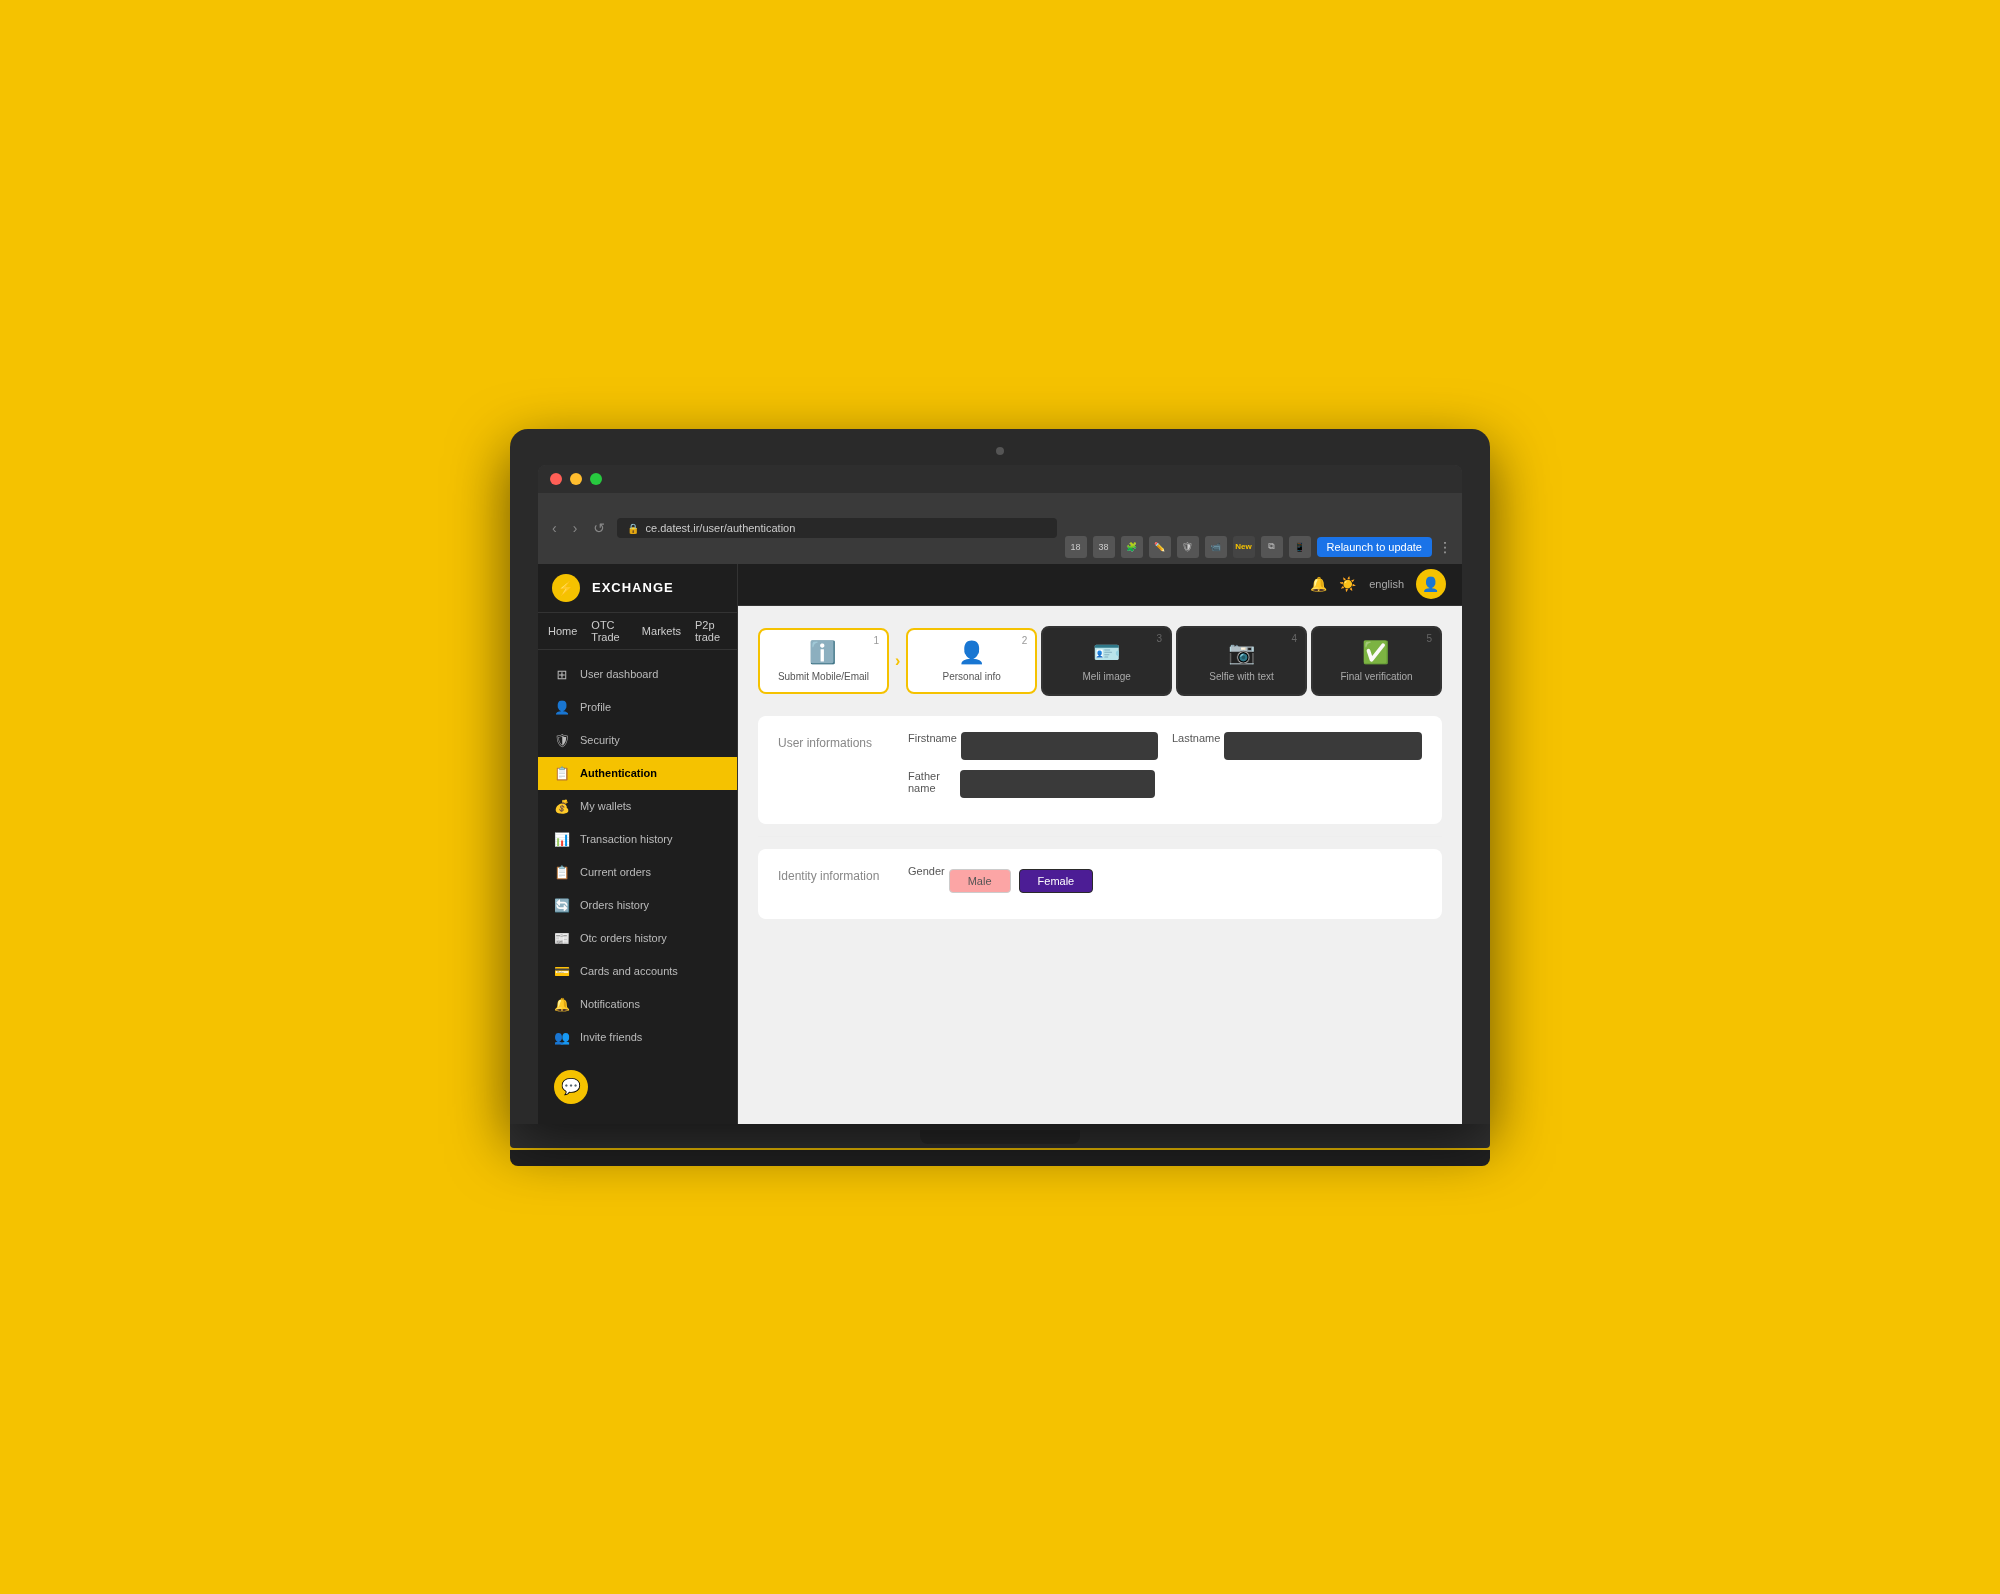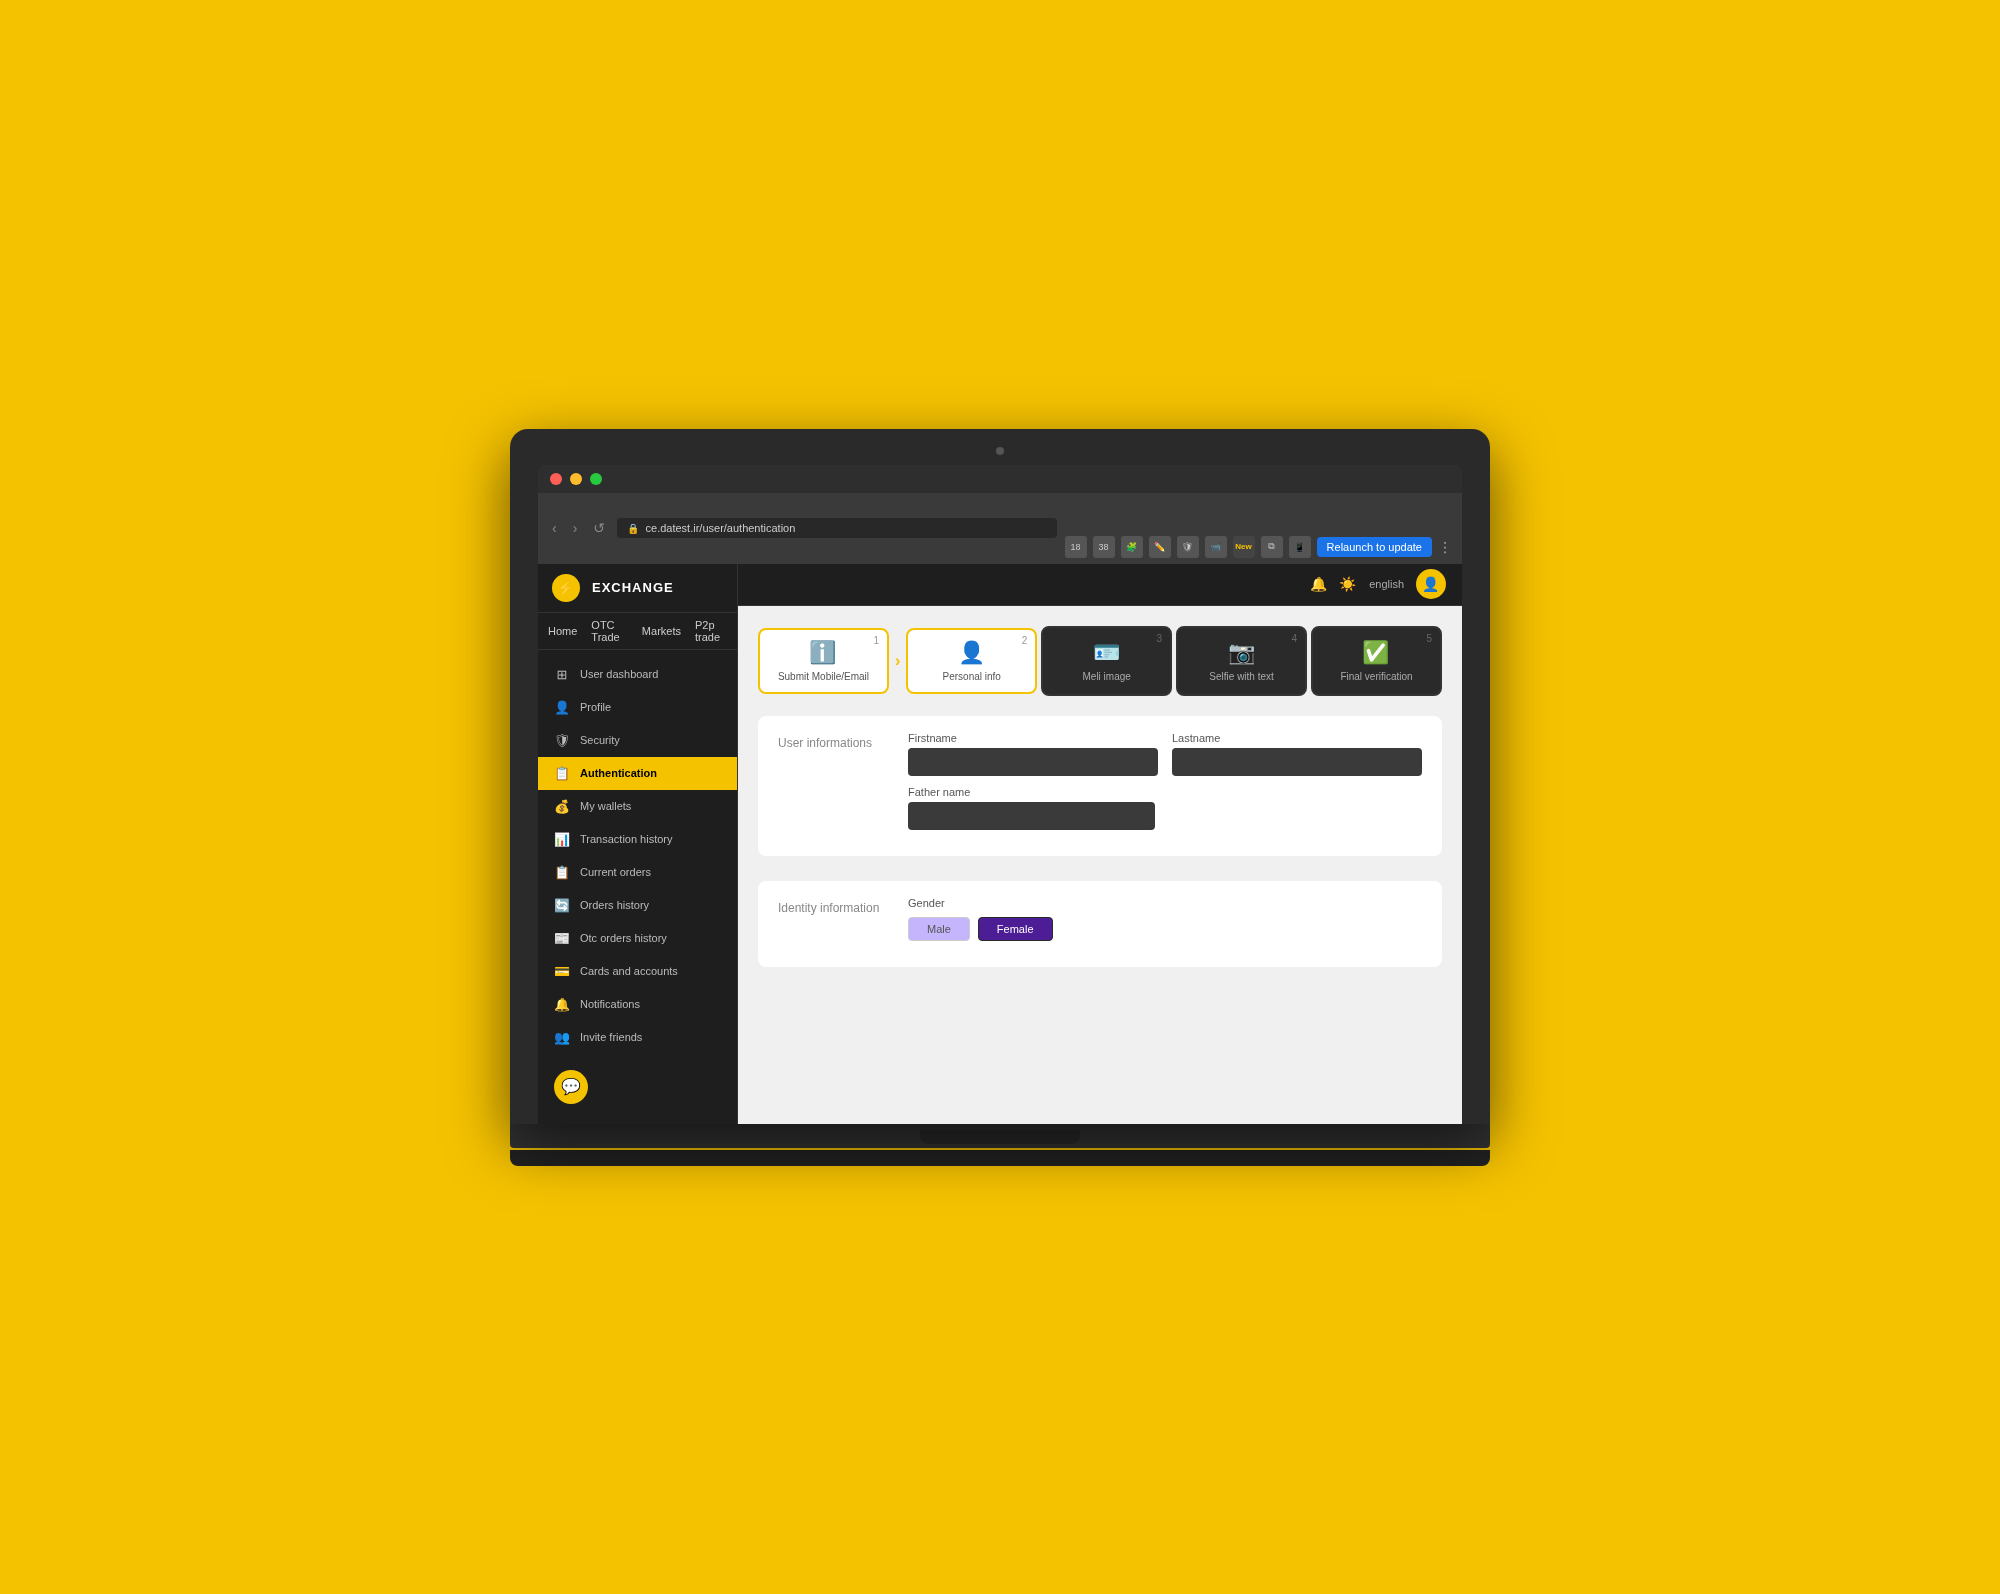--- a/index.html
+++ b/index.html
@@ -281,21 +281,21 @@
 
     .form-row {
       display: flex;
       gap: 14px;
       margin-bottom: 10px;
     }
 
     .form-group {
       flex: 1;
       display: flex;
-      flex-direction: column;
+      flex-direction: row;
       gap: 4px;
     }
 
     .form-label {
       font-size: 11px;
       color: #555;
       font-weight: 500;
     }
 
     .form-input {
@@ -325,21 +325,21 @@
     .gender-row {
       display: flex;
       gap: 8px;
       margin-top: 4px;
     }
 
     .gender-btn {
       padding: 5px 18px;
       border: 1px solid #ccc;
       border-radius: 4px;
-      background: #c4b5fd;
+      background: #fca5a5;
       font-size: 11px;
       cursor: pointer;
       color: #555;
     }
 
     .gender-btn.active {
       background: #4c1d95;
       color: #fff;
       border-color: #2a2a2a;
     }

